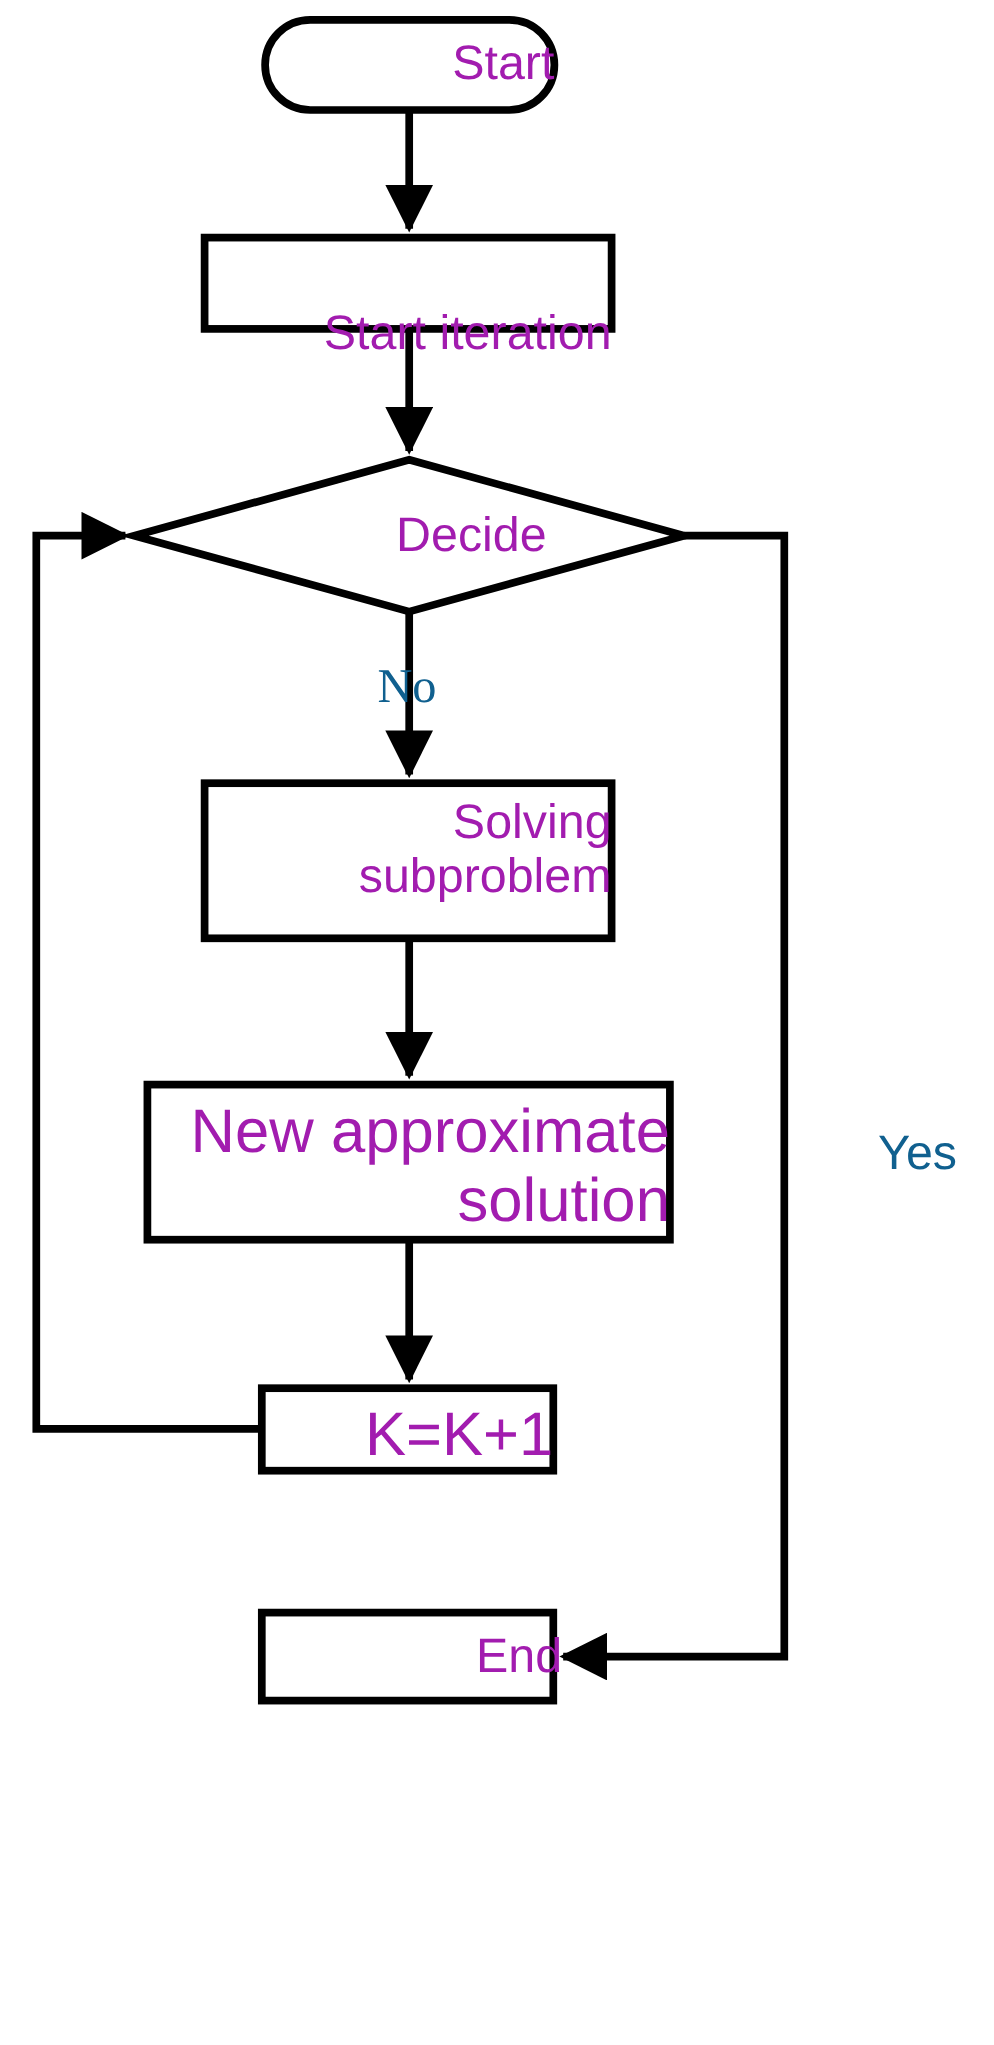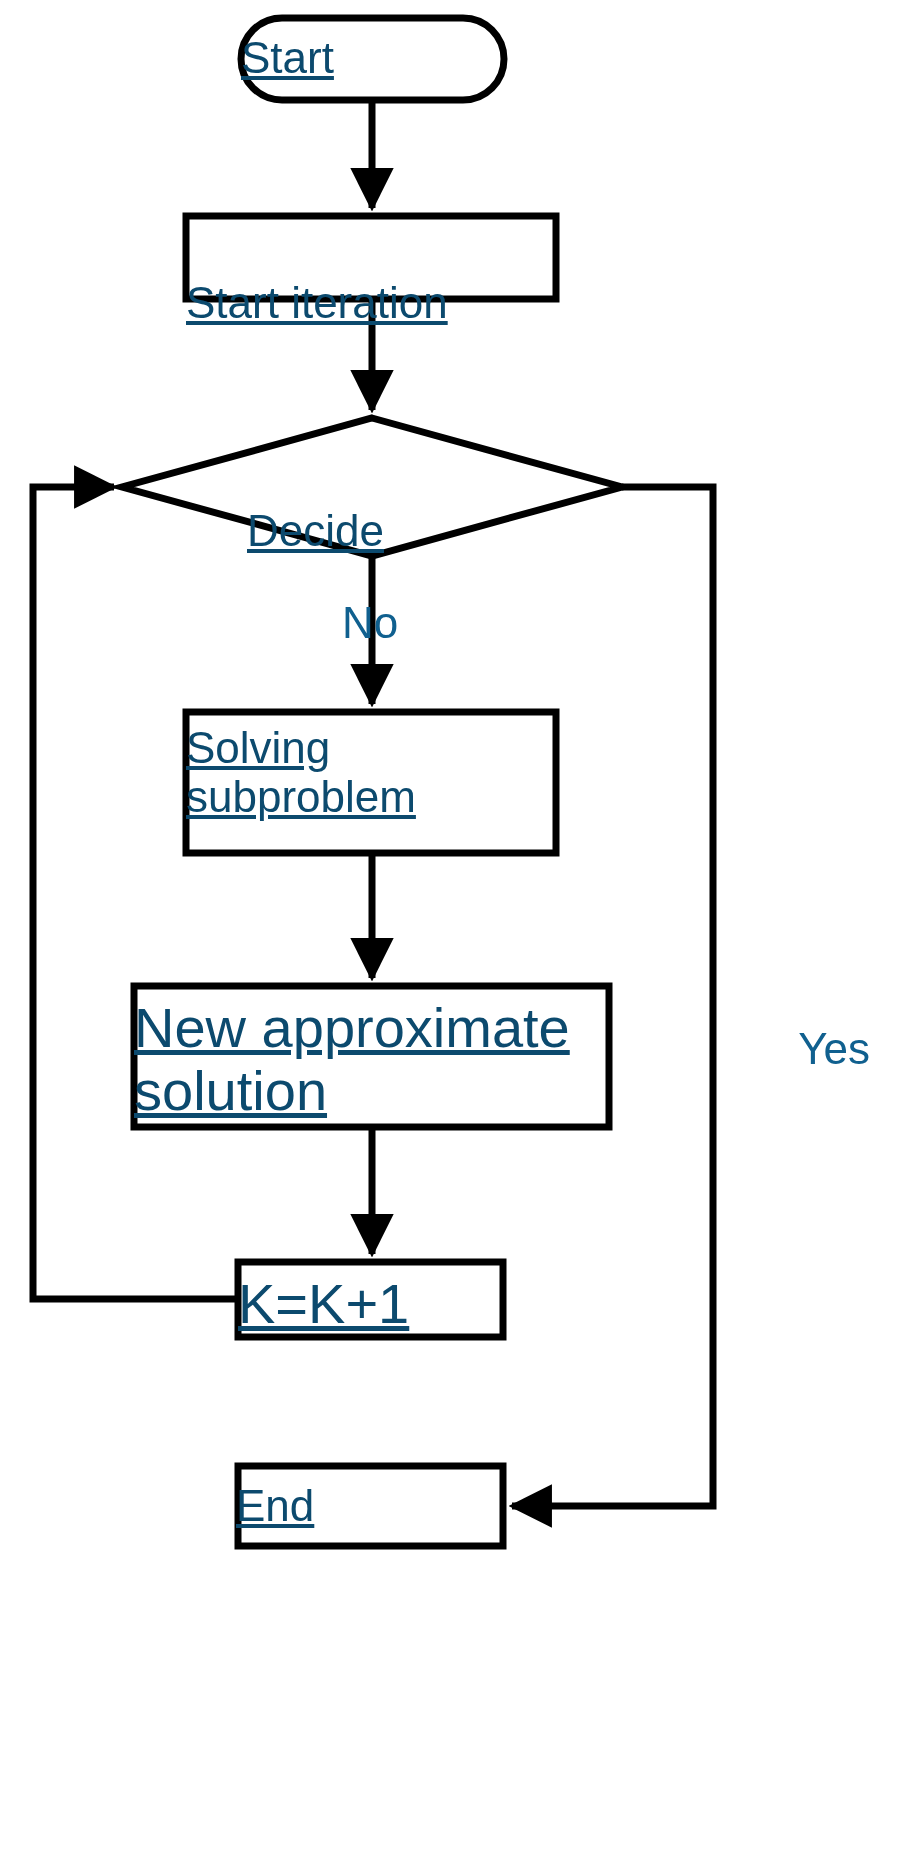--- a/index.html
+++ b/index.html
@@ -12,27 +12,26 @@
     overflow:hidden;
   }
   #canvas{
     position:absolute;
     left:0; top:0;
     width:904px;
     height:1859px;
   }
   .node-label{
     position:absolute;
-    color:#0c4a6e;
-    text-align:left;
+    color:#a21caf;
+    text-align:right;
     line-height:1.12;
     white-space:pre-line;
     pointer-events:none;
     font-weight:400;
-    text-decoration:underline;
   }
   .edge-label{
     position:absolute;
     color:#10608f;
     text-align:center;
     white-space:nowrap;
     font-weight:400;
   }
 </style>
 </head>
@@ -71,27 +70,27 @@
 
   <path d="M 238 1299 L 33 1299 L 33 487 L 114 487" fill="none" stroke="#000000" stroke-width="7" marker-end="url(#arrow)"></path>
 
   <path d="M 622 487 L 713 487 L 713 1506 L 512 1506" fill="none" stroke="#000000" stroke-width="7" marker-end="url(#arrow)"></path>
 </svg>
 
 <div class="node-label" style="left:241px; top:33px; width:263px; font-size:44px;">Start</div>
 
 <div class="node-label" style="left:186px; top:231px; width:370px; font-size:44px;margin-top:47px;">Start iteration</div>
 
-<div class="node-label" style="left:247px; top:462px; width:250px; font-size:44px;margin-top:44px;">Decide</div>
+<div class="node-label" style="left:247px; top:462px; width:250px; font-size:44px;">Decide</div>
 
 <div class="node-label" style="left:186px; top:723px; width:370px; font-size:44px;">Solving
 subproblem</div>
 
 <div class="node-label" style="left:134px; top:997px; width:475px; font-size:56px;">New approximate
 solution</div>
 
 <div class="node-label" style="left:238px; top:1273px; width:265px; font-size:56px;">K=K+1</div>
 
-<div class="node-label" style="left:236px; top:1481px; width:265px; font-size:44px;">End</div>
+<div class="node-label" style="left:246px; top:1481px; width:265px; font-size:44px;">End</div>
 
-<div class="edge-label" style="left:300px; top:598px; width:140px; font-size:44px;">No</div>
+<div class="edge-label" style="left:300px; top:598px; width:140px; font-size:44px;font-family:Liberation Serif, serif;">No</div>
 
 <div class="edge-label" style="left:720px; top:1024px; width:150px; font-size:44px; text-align:right;">Yes</div>
 
 </body></html>

